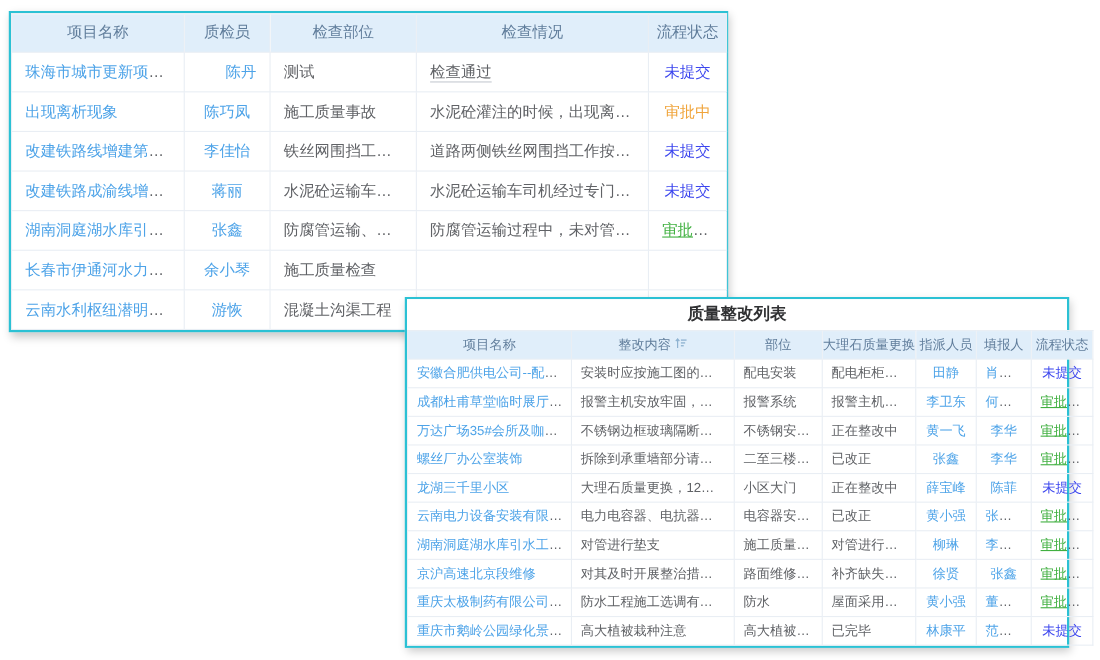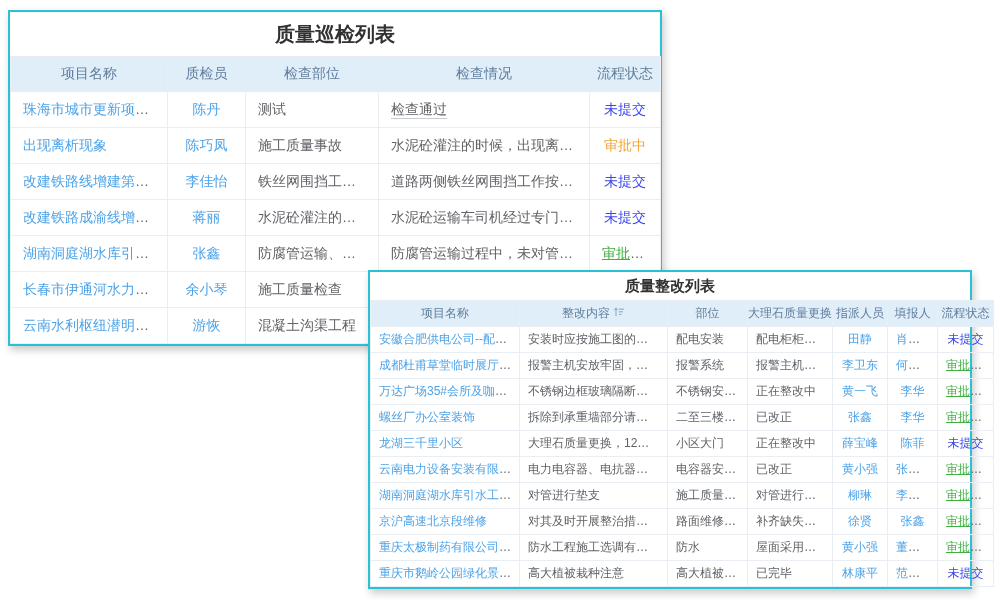--- a/index.html
+++ b/index.html
@@ -33,42 +33,41 @@
   .underlined-gray { border-bottom: 1px solid #c6cad1; padding-bottom: 1px; }
 
   .sort-icon { vertical-align: -1px; margin-left: 3px; cursor: pointer; }
 </style>
 </head>
 <body>
 
 <div class="page">
 
   <section class="panel panel-inspection">
-    <div class="panel-title">质量巡检列表</div>
     <table>
       <colgroup>
         <col style="width:157px">
           <col style="width:78px">
           <col style="width:133px">
         <col style="width:211px">
           <col style="width:71px">
       </colgroup>
       <thead>
           <tr id="insp-head">
             <th><span>项目名称</span></th>
             <th><span>质检员</span></th>
             <th><span>检查部位</span></th>
             <th><span>检查情况</span></th>
             <th><span>流程状态</span></th>
           </tr>
         </thead>
       <tbody id="insp-body">
           <tr>
             <td style="text-align: left;"><span class="cell-link">珠海市城市更新项目紫...</span></td>
-            <td style="text-align: center;"><span class="cell-link">陈丹</span></td>
+            <td style="text-align: right;"><span class="cell-link">陈丹</span></td>
             <td style="text-align: left;"><span>测试</span></td>
             <td style="text-align: left;"><span class="underlined-gray">检查通过</span></td>
             <td style="text-align: center;"><span class="cell-status" style="color: rgb(60, 70, 238);">未提交</span></td>
           </tr>
           <tr>
             <td style="text-align: left;"><span class="cell-link">出现离析现象</span></td>
             <td style="text-align: center;"><span class="cell-link">陈巧凤</span></td>
             <td style="text-align: left;"><span>施工质量事故</span></td>
             <td style="text-align: left;"><span>水泥砼灌注的时候，出现离析现象</span></td>
             <td style="text-align: center;"><span class="cell-status" style="color: rgb(240, 164, 58);">审批中</span></td>
@@ -76,21 +75,21 @@
           <tr>
             <td style="text-align: left;"><span class="cell-link">改建铁路线增建第二线...</span></td>
             <td style="text-align: center;"><span class="cell-link">李佳怡</span></td>
             <td style="text-align: left;"><span>铁丝网围挡工作检查</span></td>
             <td style="text-align: left;"><span>道路两侧铁丝网围挡工作按设计...</span></td>
             <td style="text-align: center;"><span class="cell-status" style="color: rgb(60, 70, 238);">未提交</span></td>
           </tr>
           <tr>
             <td style="text-align: left;"><span class="cell-link">改建铁路成渝线增建第...</span></td>
             <td style="text-align: center;"><span class="cell-link">蒋丽</span></td>
-            <td style="text-align: left;"><span>水泥砼灌注的时候</span></td>
+            <td style="text-align: left;"><span>水泥砼运输车检查</span></td>
             <td style="text-align: left;"><span>水泥砼运输车司机经过专门培训...</span></td>
             <td style="text-align: center;"><span class="cell-status" style="color: rgb(60, 70, 238);">未提交</span></td>
           </tr>
           <tr>
             <td style="text-align: left;"><span class="cell-link">湖南洞庭湖水库引水工...</span></td>
             <td style="text-align: center;"><span class="cell-link">张鑫</span></td>
             <td style="text-align: left;"><span>防腐管运输、布管</span></td>
             <td style="text-align: left;"><span>防腐管运输过程中，未对管进行...</span></td>
             <td style="text-align: center;"><span class="cell-status underlined" style="color: rgb(65, 176, 65);">审批通过</span></td>
           </tr>

